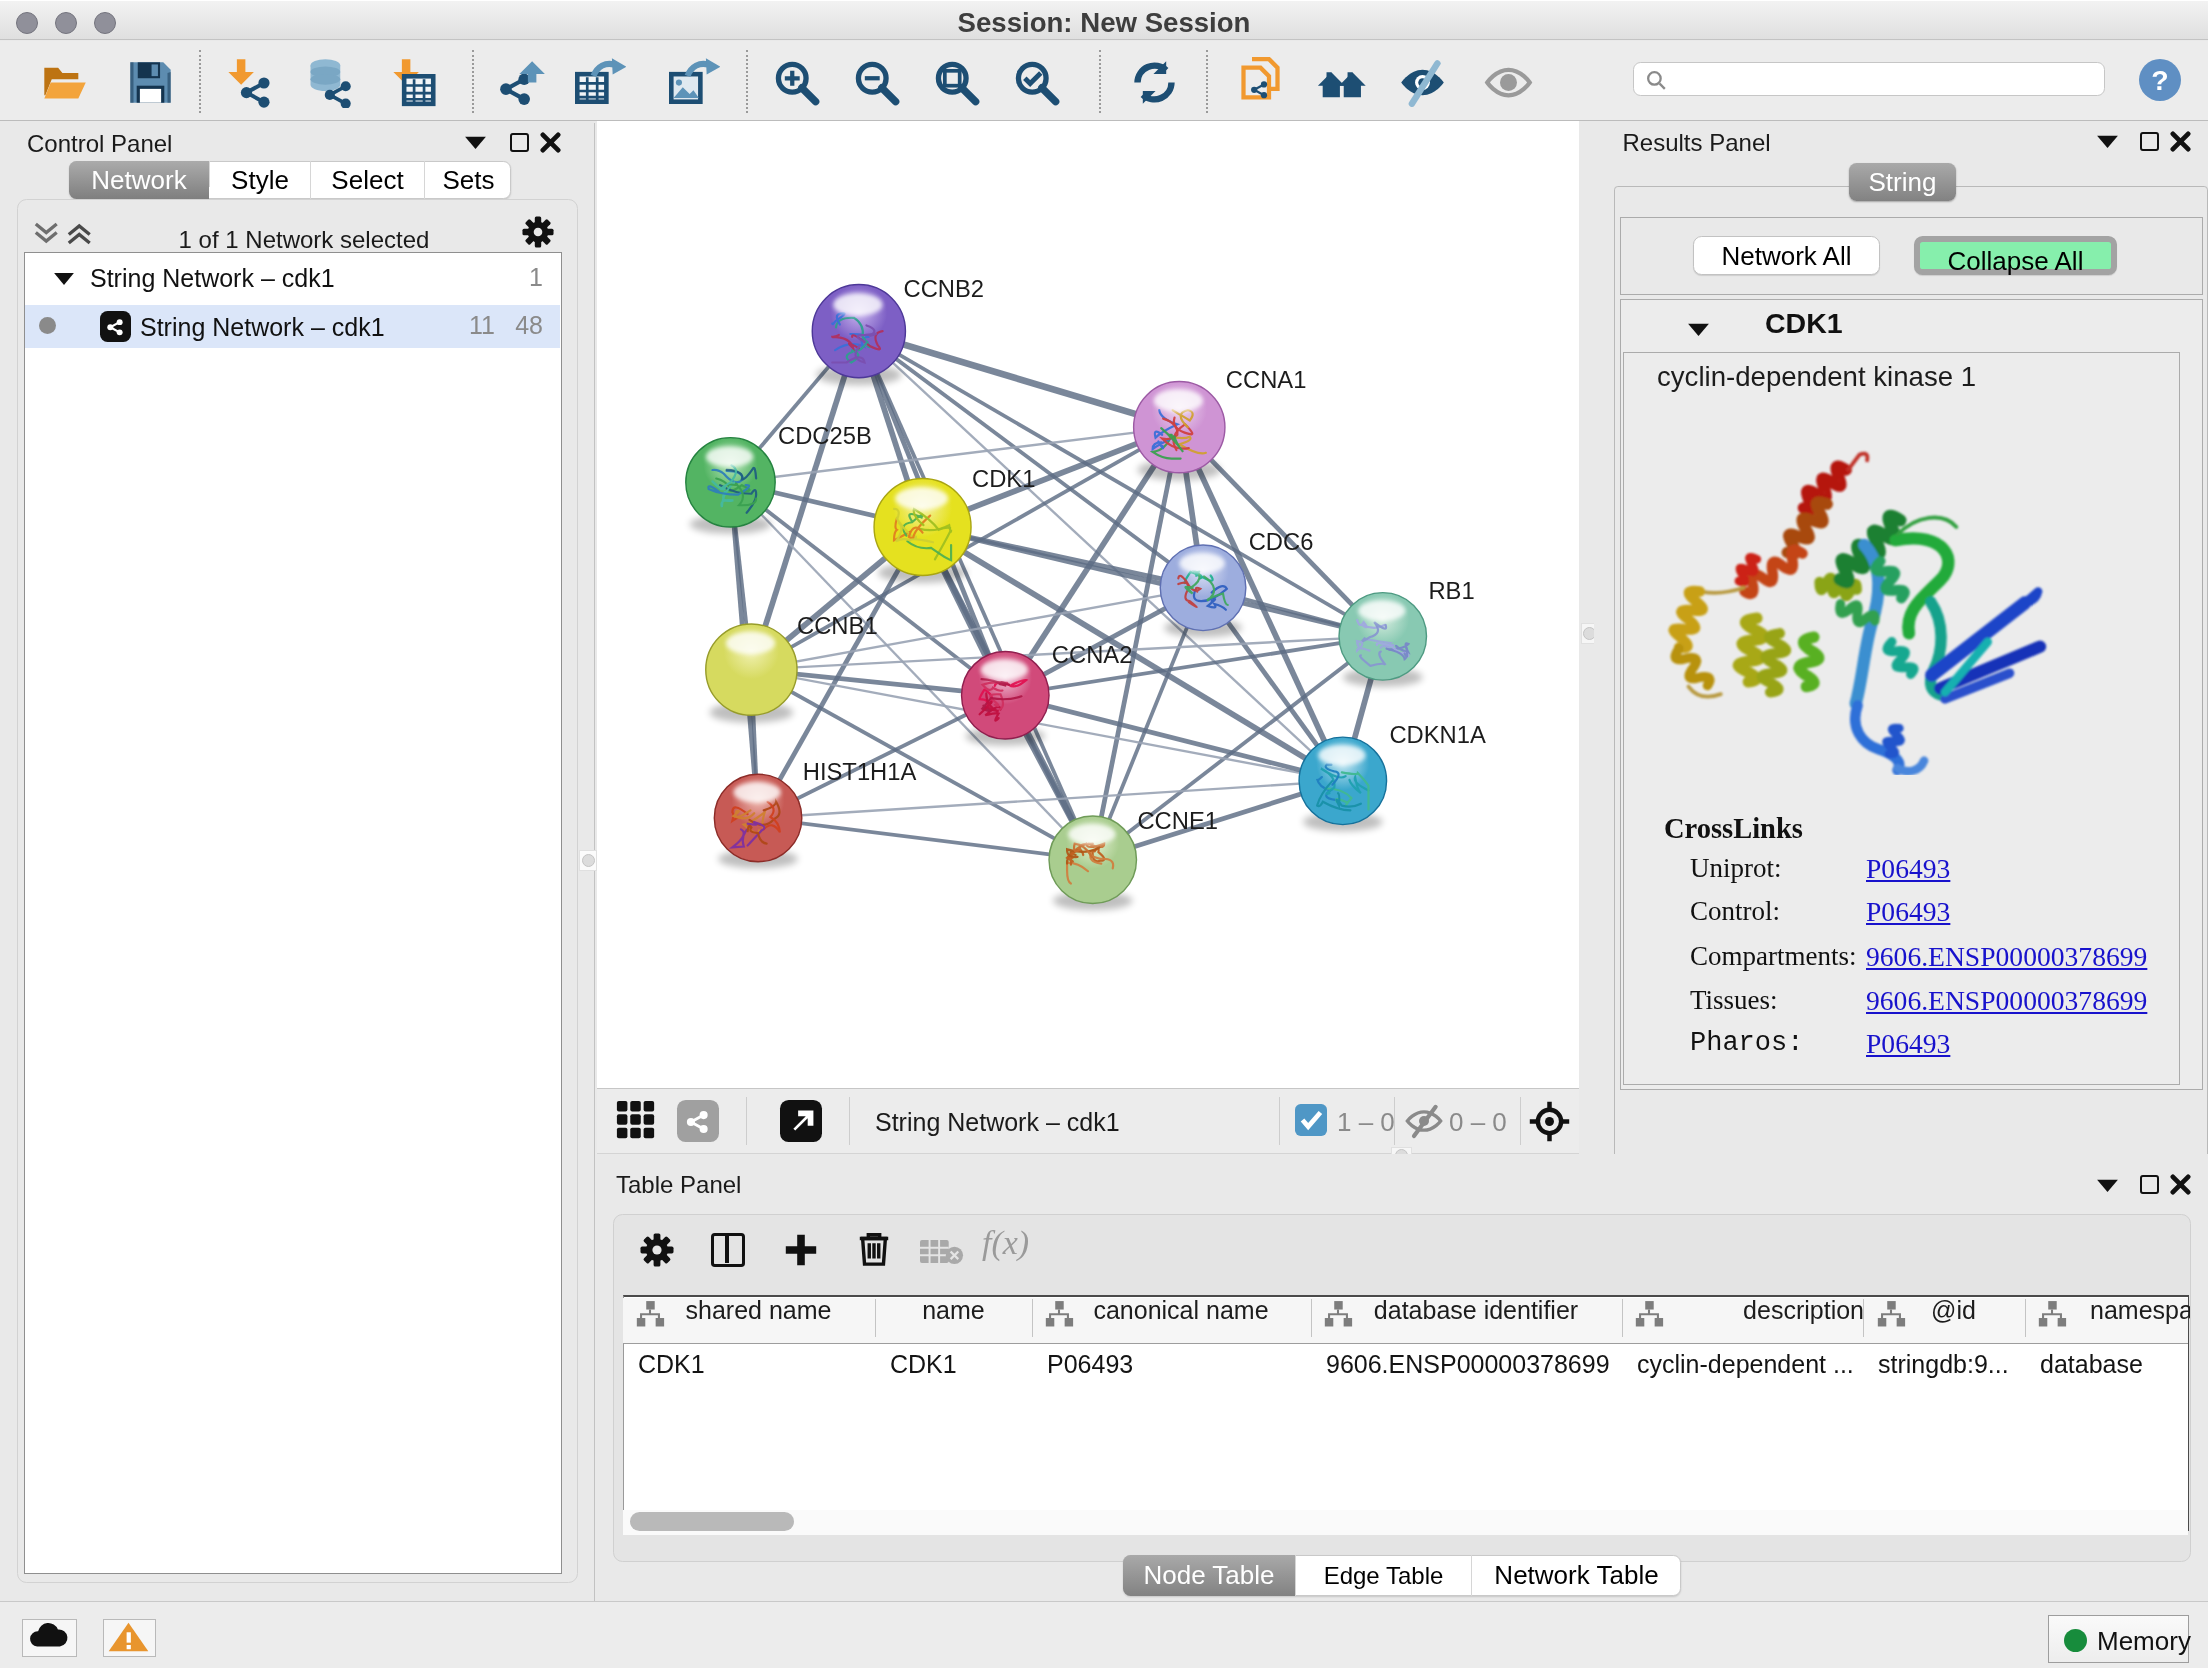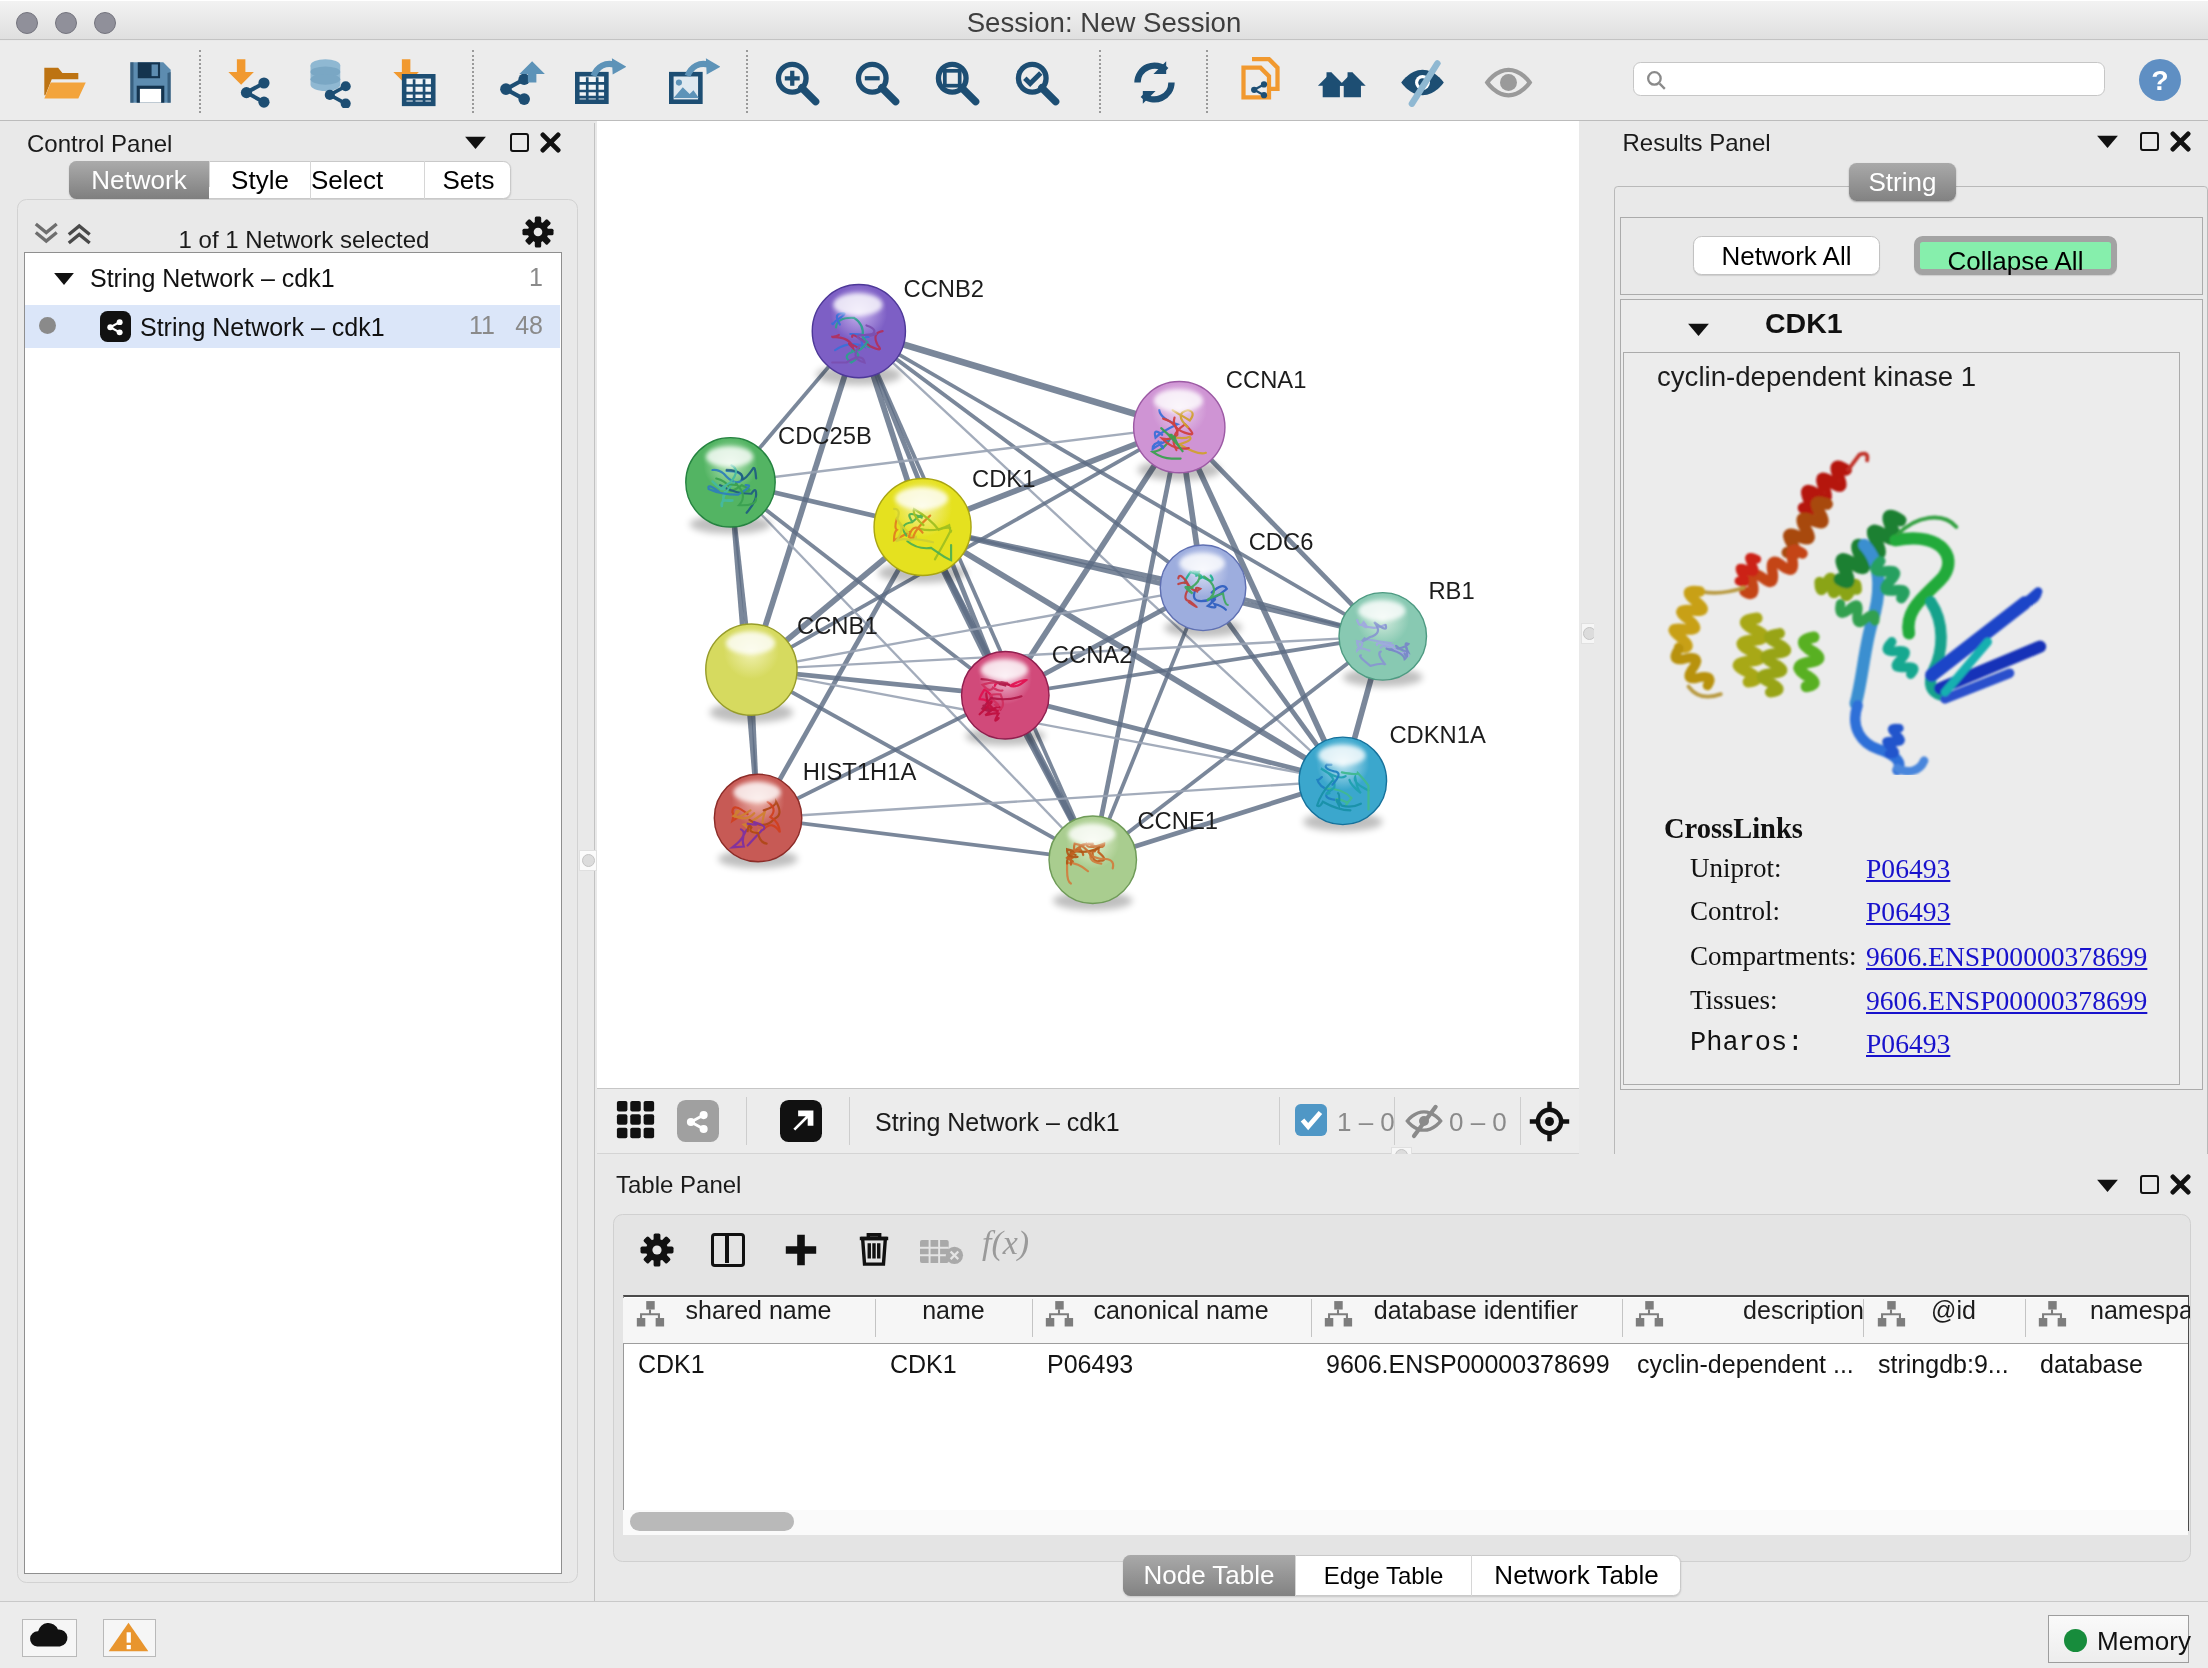--- a/index.html
+++ b/index.html
@@ -2,21 +2,21 @@
 <html style="font-size:15px"><head><meta charset="utf-8"><style>
 * { margin:0; padding:0; box-sizing:border-box; }
 body { width:2208px; height:1668px; font-family:"Liberation Sans",sans-serif; background:#e9e9e9; position:relative; overflow:hidden; }
 .abs { position:absolute; }
 </style></head><body>
 
 <div class="abs" style="left:0;top:0;width:2208px;height:40px;background:linear-gradient(#f2f2f2,#dfdfdf);border-bottom:1px solid #c3c3c3;border-top:1px solid #fff">
   <div class="abs" style="left:16px;top:10.5px;width:22px;height:22px;border-radius:50%;background:#90909a;border:1px solid #74747e"></div>
   <div class="abs" style="left:55px;top:10.5px;width:22px;height:22px;border-radius:50%;background:#90909a;border:1px solid #74747e"></div>
   <div class="abs" style="left:94px;top:10.5px;width:22px;height:22px;border-radius:50%;background:#90909a;border:1px solid #74747e"></div>
-  <div class="abs" style="left:0;top:5.7px;width:2208px;text-align:center;font-size:27.6px;font-weight:400;color:#3e3e3e">Session: New Session</div>
+  <div class="abs" style="left:0;top:5.7px;width:2208px;text-align:center;font-size:27.6px;font-weight:700;color:#3e3e3e">Session: New Session</div>
 </div>
 
 <div class="abs" style="left:0;top:41px;width:2208px;height:80px;background:#ececec;border-bottom:1.9px solid #bcbcbc">
 <svg style="position:absolute;left:39px;top:16px" width="51" height="51" viewBox="0 0 48 48">
       <path d="M5 10h13l4 5h15v6H12L6 36H5z" fill="#bd7312"></path>
 <path d="M11 24h33l-7 15H5z" fill="#f3a43c"></path>
     </svg>
 <svg style="position:absolute;left:125px;top:16px" width="51" height="51" viewBox="0 0 48 48">
       <path d="M5 5h31l7 7v31H5z" fill="#5d8cb0"></path>
 <path d="M12 5h21v15H12z" fill="#14344f"></path>
@@ -173,21 +173,21 @@
       <path d="M2 3h22L13 16z" fill="#111"></path>
     </svg>
   <div class="abs" style="left:510px;top:9.5px;width:19px;height:19px;border:2.9px solid #111;border-radius:2.9px"></div>
   <svg class="abs" style="left:540px;top:8.6px" width="21" height="21" viewBox="0 0 22 22">
       <path d="M3 3l16 16M19 3 3 19" stroke="#111" stroke-width="5" stroke-linecap="round"></path>
     </svg>
 
   <div class="abs" style="left:69px;top:38px;width:442px;height:38px;background:#fff;border:1px solid #c9c9c9;border-radius:7.6px;box-shadow:0 1px 1.9px rgba(0,0,0,0.15)"></div>
   <div class="abs" style="left:69px;top:38px;width:140px;height:38px;background:linear-gradient(#ababab,#7f7f7f);border-radius:7.6px 0 0 7.6px;color:#fff;font-size:26px;text-align:center;line-height:38px">Network</div>
   <div class="abs" style="left:209px;top:38px;width:101px;height:26px;font-size:26px;text-align:center;line-height:38px;border-left:1px solid #d6d6d6">Style</div>
-  <div class="abs" style="left:310px;top:38px;width:114px;height:54px;font-size:26px;text-align:left;line-height:38px;border-left:1px solid #d6d6d6">Select</div>
+  <div class="abs" style="left:310px;top:38px;width:114px;height:54px;font-size:26px;text-align:center;line-height:38px;border-left:1px solid #d6d6d6">Select</div>
   <div class="abs" style="left:424px;top:38px;width:88px;height:38px;font-size:26px;text-align:center;line-height:38px;border-left:1px solid #d6d6d6">Sets</div>
 
   <div class="abs" style="left:17px;top:76px;width:561px;height:1384px;background:#e9e9e9;border:1px solid #d2d2d2;border-radius:9.5px"></div>
 
   <svg class="abs" style="left:32px;top:98px" width="28.5" height="25" viewBox="0 0 30 26">
       <g fill="none" stroke="#6e6e6e" stroke-width="3.5">
         <path d="M4 3l11 9 11-9M4 12l11 9 11-9"></path>
       </g>
     </svg>
   <svg class="abs" style="left:65px;top:98px" width="28.5" height="25" viewBox="0 0 30 26">

